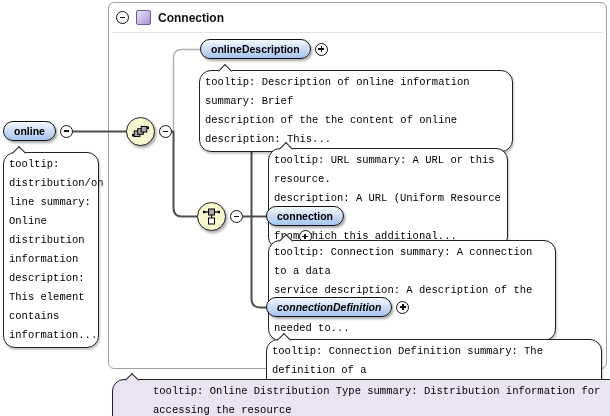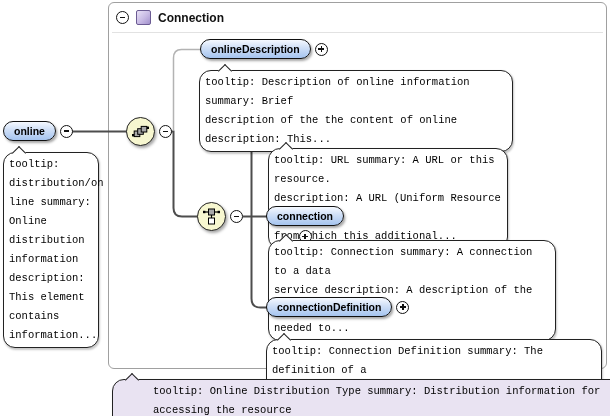--- a/index.html
+++ b/index.html
@@ -138,21 +138,21 @@
 from which this additional...</div>
 
   <div class="node" style="left:266px;top:206px;flex-direction:column;">
     <span class="pill">connection</span>
     <span class="toggle plus"></span>
   </div>
   <div class="tip" style="left:268px;top:240px;width:276px;--ptr:12px;">tooltip: Connection summary: A connection to a data
 service description: A description of the information
 needed to...</div>
 
-  <div class="node" style="left:266px;top:297px;">
+  <div class="node" style="left:266px;top:297px;font-style:italic;">
     <span class="pill">connectionDefinition</span>
     <span class="toggle plus"></span>
   </div>
   <div class="tip" style="left:266px;top:327px;width:324px;margin-top:12px;--ptr:12px;">tooltip: Connection Definition summary: The definition of a
 connection that will be used in another location in the EML...</div>
 
   <div class="tip type-tip" style="left:112px;top:379px;width:474px;padding-left:40px;--ptr:14px;">tooltip: Online Distribution Type summary: Distribution information for accessing the resource
 online. description:...</div>
 
 </div>

